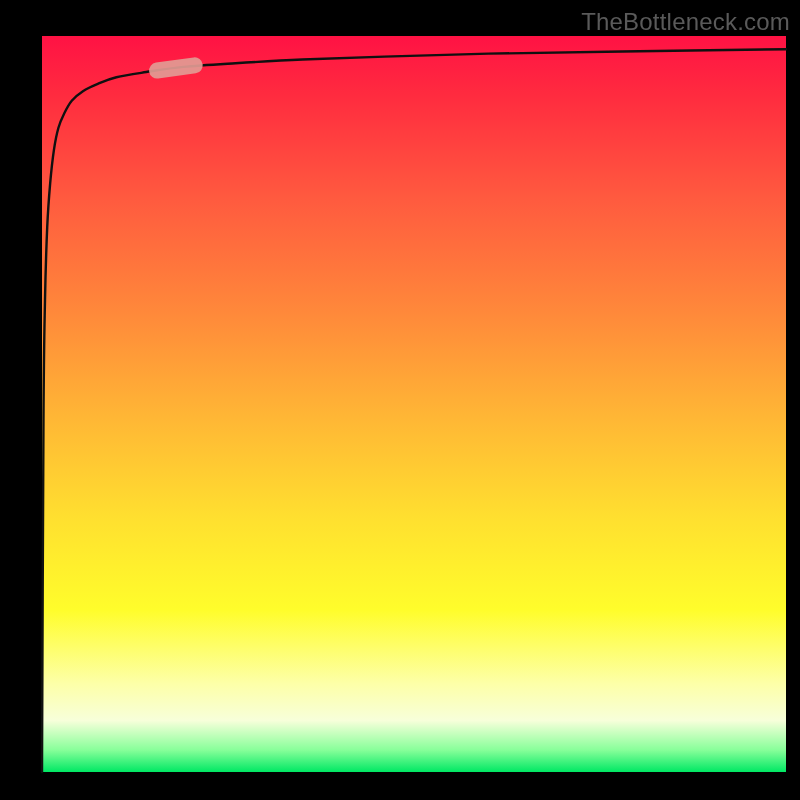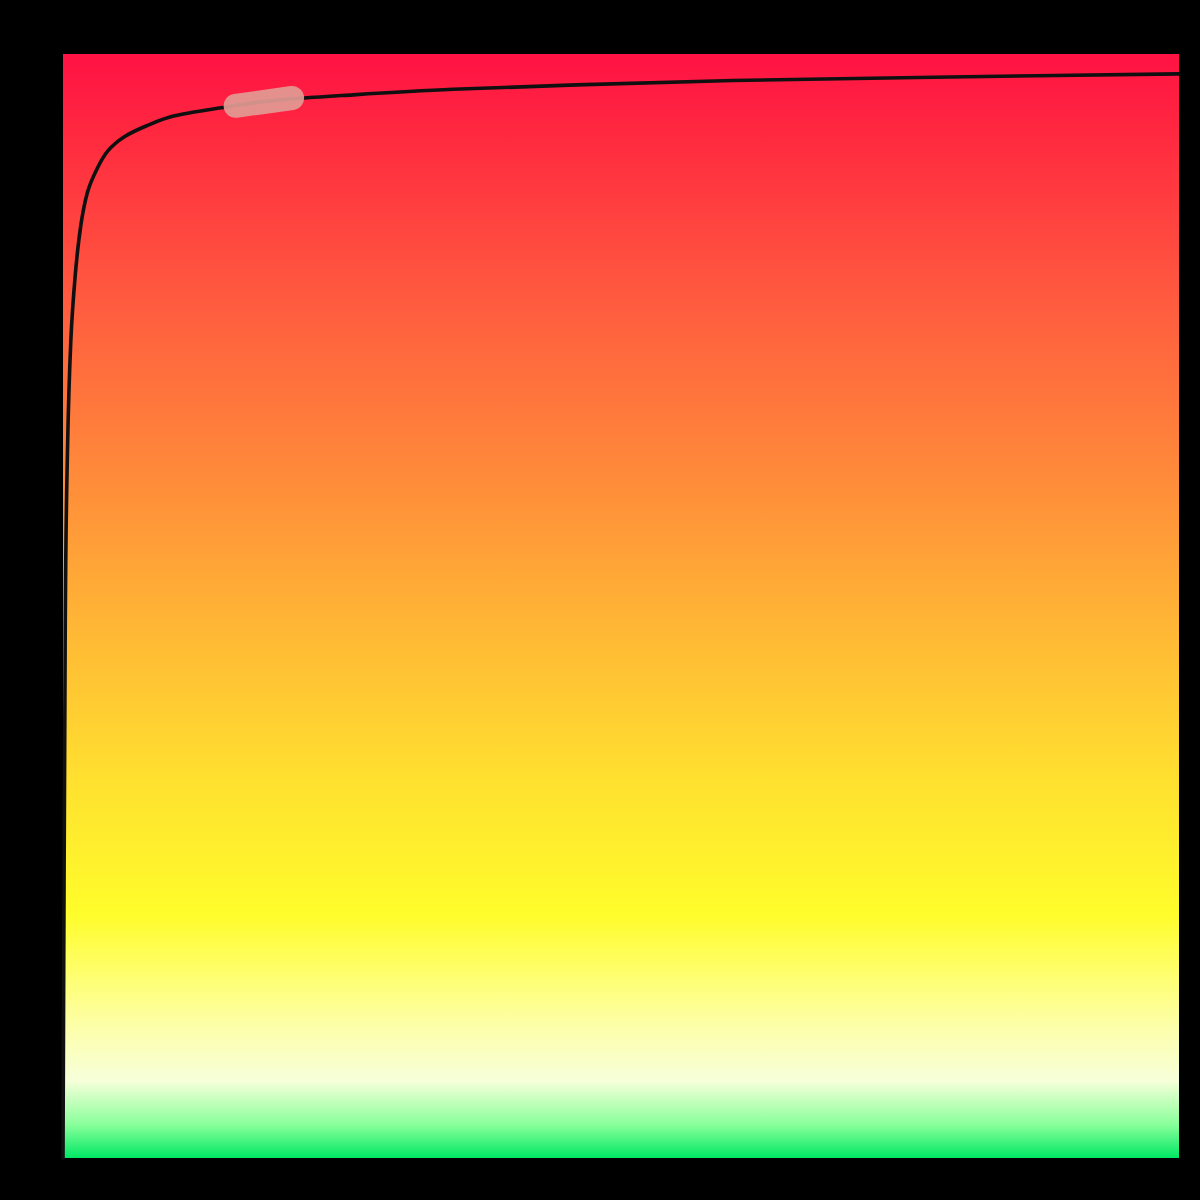--- a/index.html
+++ b/index.html
@@ -56,18 +56,19 @@
   }
   .marker {
     fill: #e29b94;
     opacity: 0.92;
   }
 </style>
 </head>
 <body>
 
 <div class="container">
+  <div class="watermark">TheBottleneck.com</div>
   <div class="plot-area"></div>
   <svg class="curve-svg" viewBox="0 0 744 736">
     <path id="curve" class="curve-path" d="M 0.00 736.00 C 0.25 677.12, 0.99 461.23, 1.49 382.72 C 1.98 304.21, 2.36 296.85, 2.98 264.96 C 3.60 233.07, 4.34 210.99, 5.21 191.36 C 6.08 171.73, 7.07 160.08, 8.18 147.20 C 9.30 134.32, 10.54 123.28, 11.90 114.08 C 13.27 104.88, 14.63 98.13, 16.37 92.00 C 18.10 85.87, 20.09 81.82, 22.32 77.28 C 24.55 72.74, 26.66 68.45, 29.76 64.77 C 32.86 61.09, 36.58 58.02, 40.92 55.20 C 45.26 52.38, 50.22 50.17, 55.80 47.84 C 61.38 45.51, 66.34 43.18, 74.40 41.22 C 82.46 39.25, 93.00 37.78, 104.16 36.06 C 115.32 34.35, 126.48 32.38, 141.36 30.91 C 156.24 29.44, 173.60 28.46, 193.44 27.23 C 213.28 26.01, 235.60 24.66, 260.40 23.55 C 285.20 22.45, 311.24 21.59, 342.24 20.61 C 373.24 19.63, 406.72 18.52, 446.40 17.66 C 486.08 16.81, 530.72 16.19, 580.32 15.46 C 629.92 14.72, 716.72 13.62, 744.00 13.25"></path>
     <rect id="marker" class="marker" x="0" y="0" width="54" height="16" rx="8" ry="8" transform="translate(133.92 31.94) rotate(-7.88) translate(-27.00 -8.00)" fill="#e29b94"></rect>
   </svg>
 </div>
 
 </body></html>

